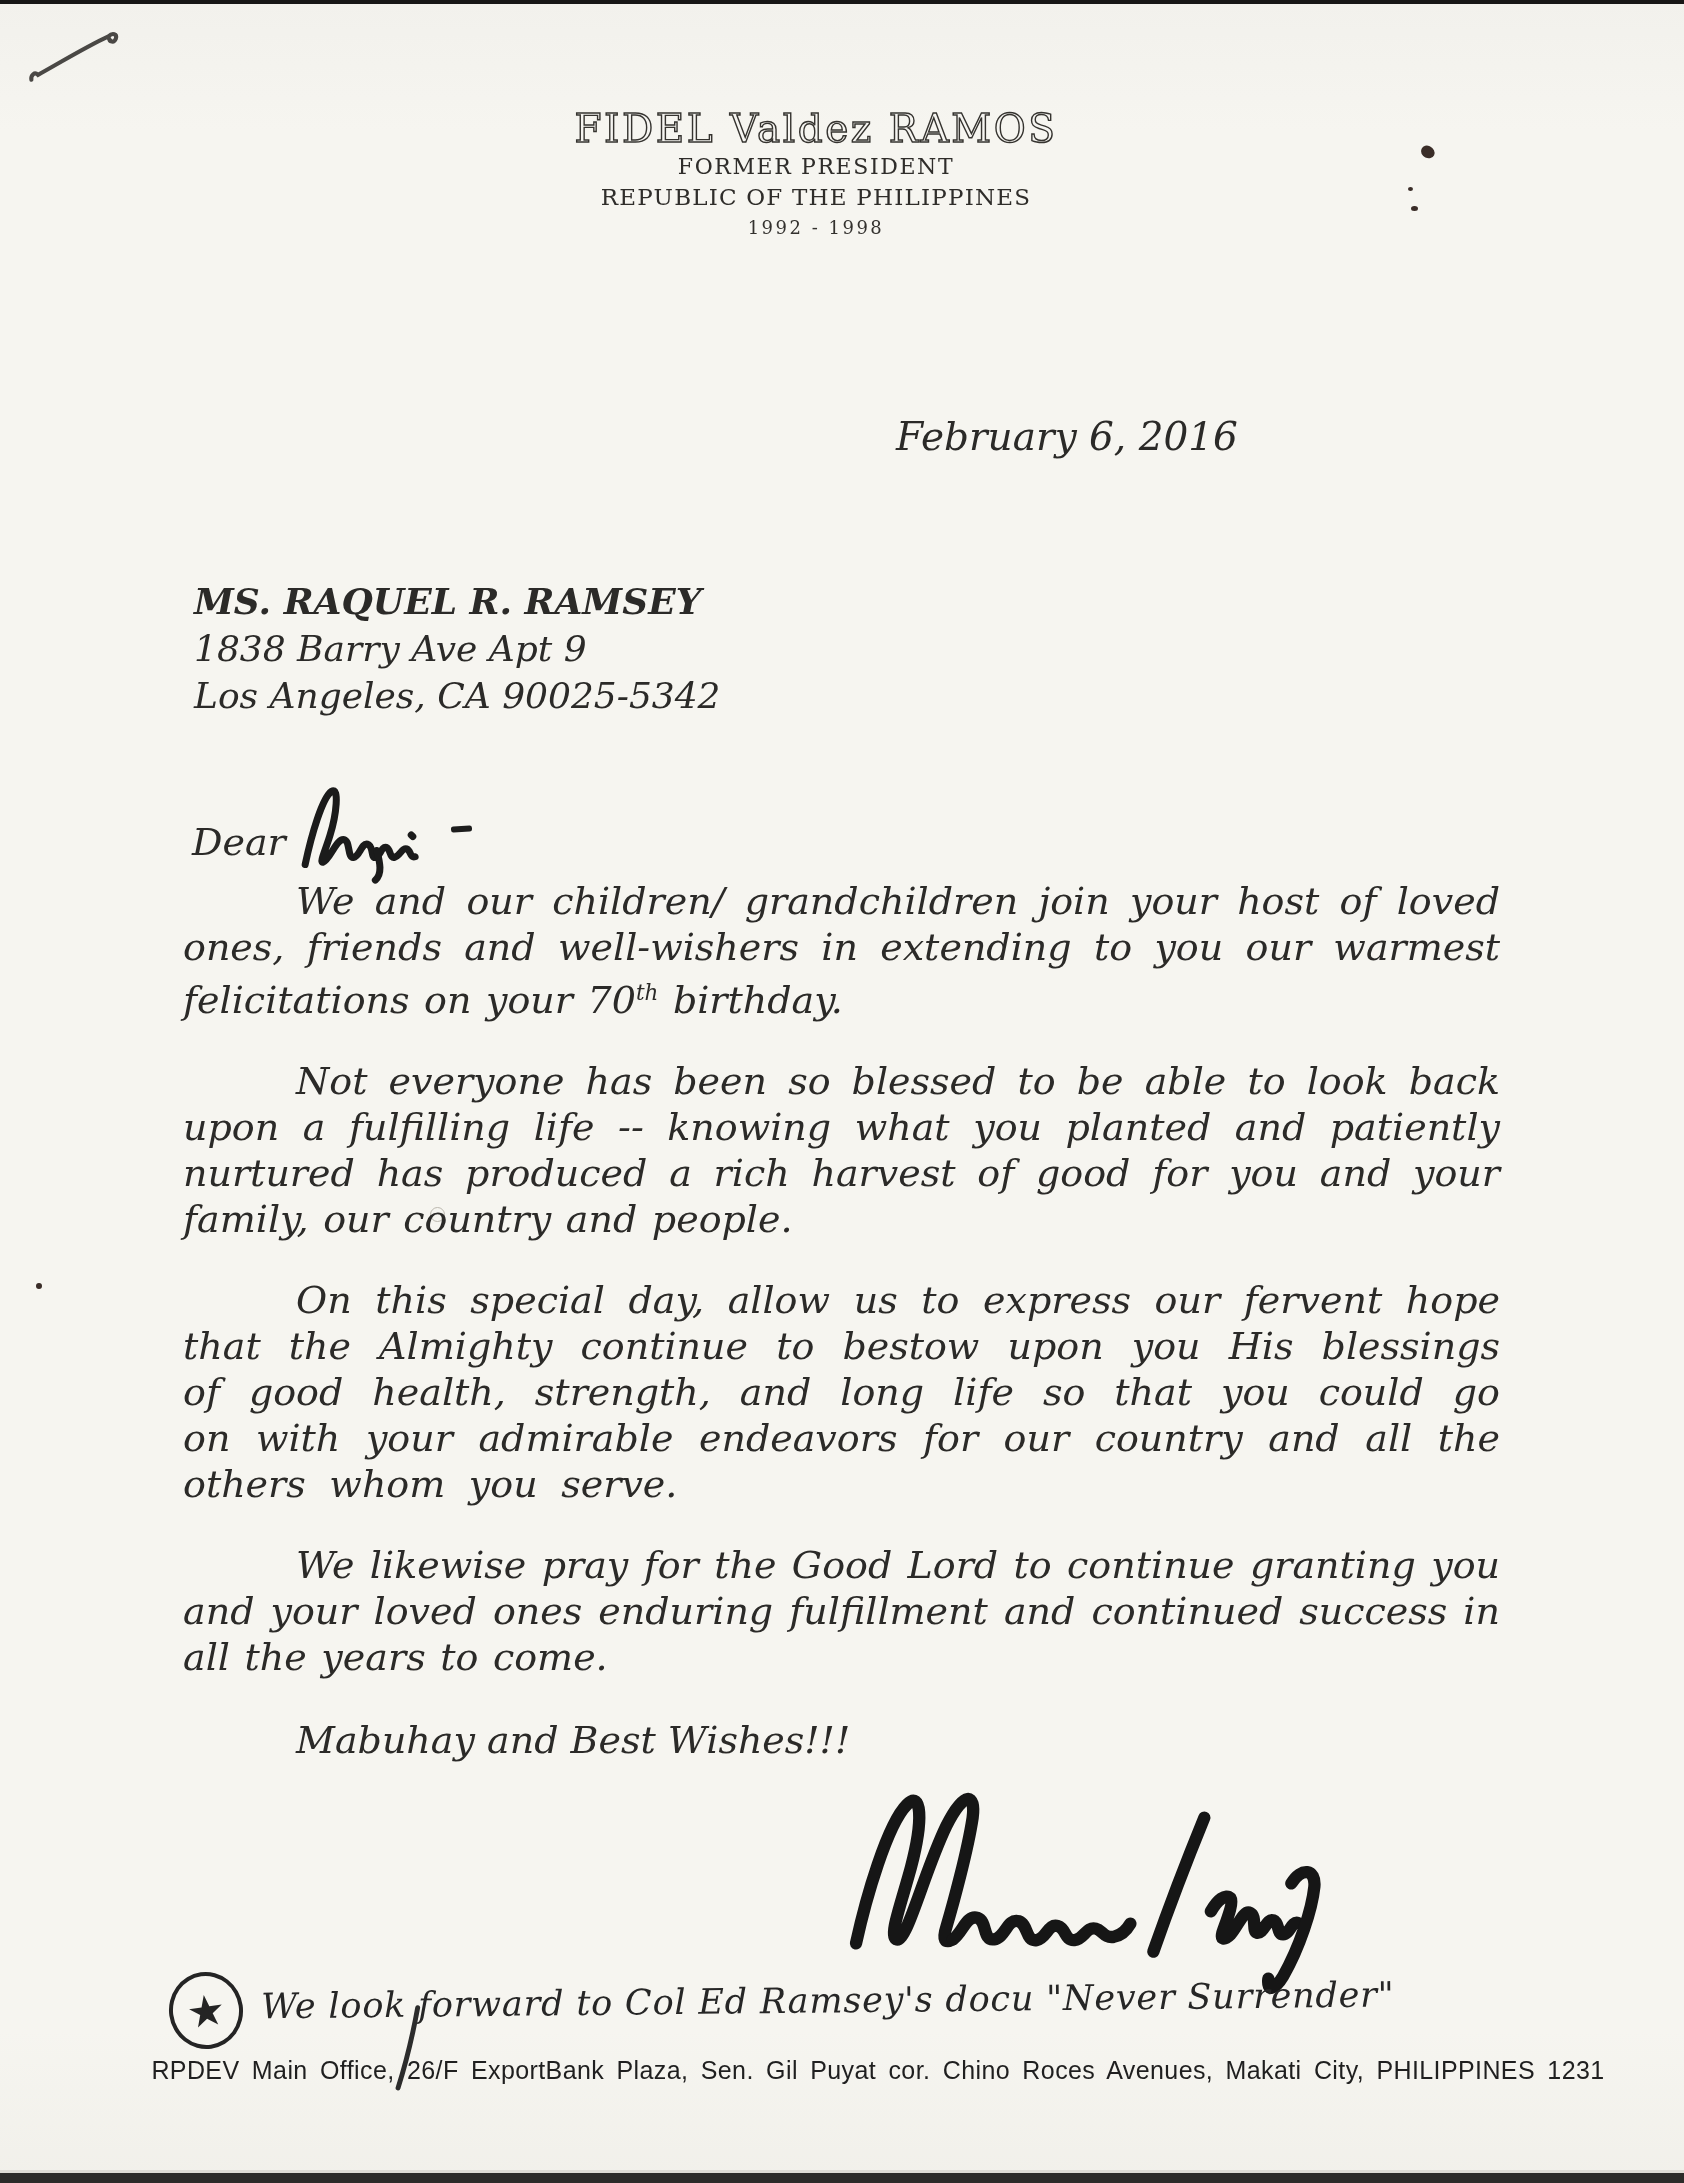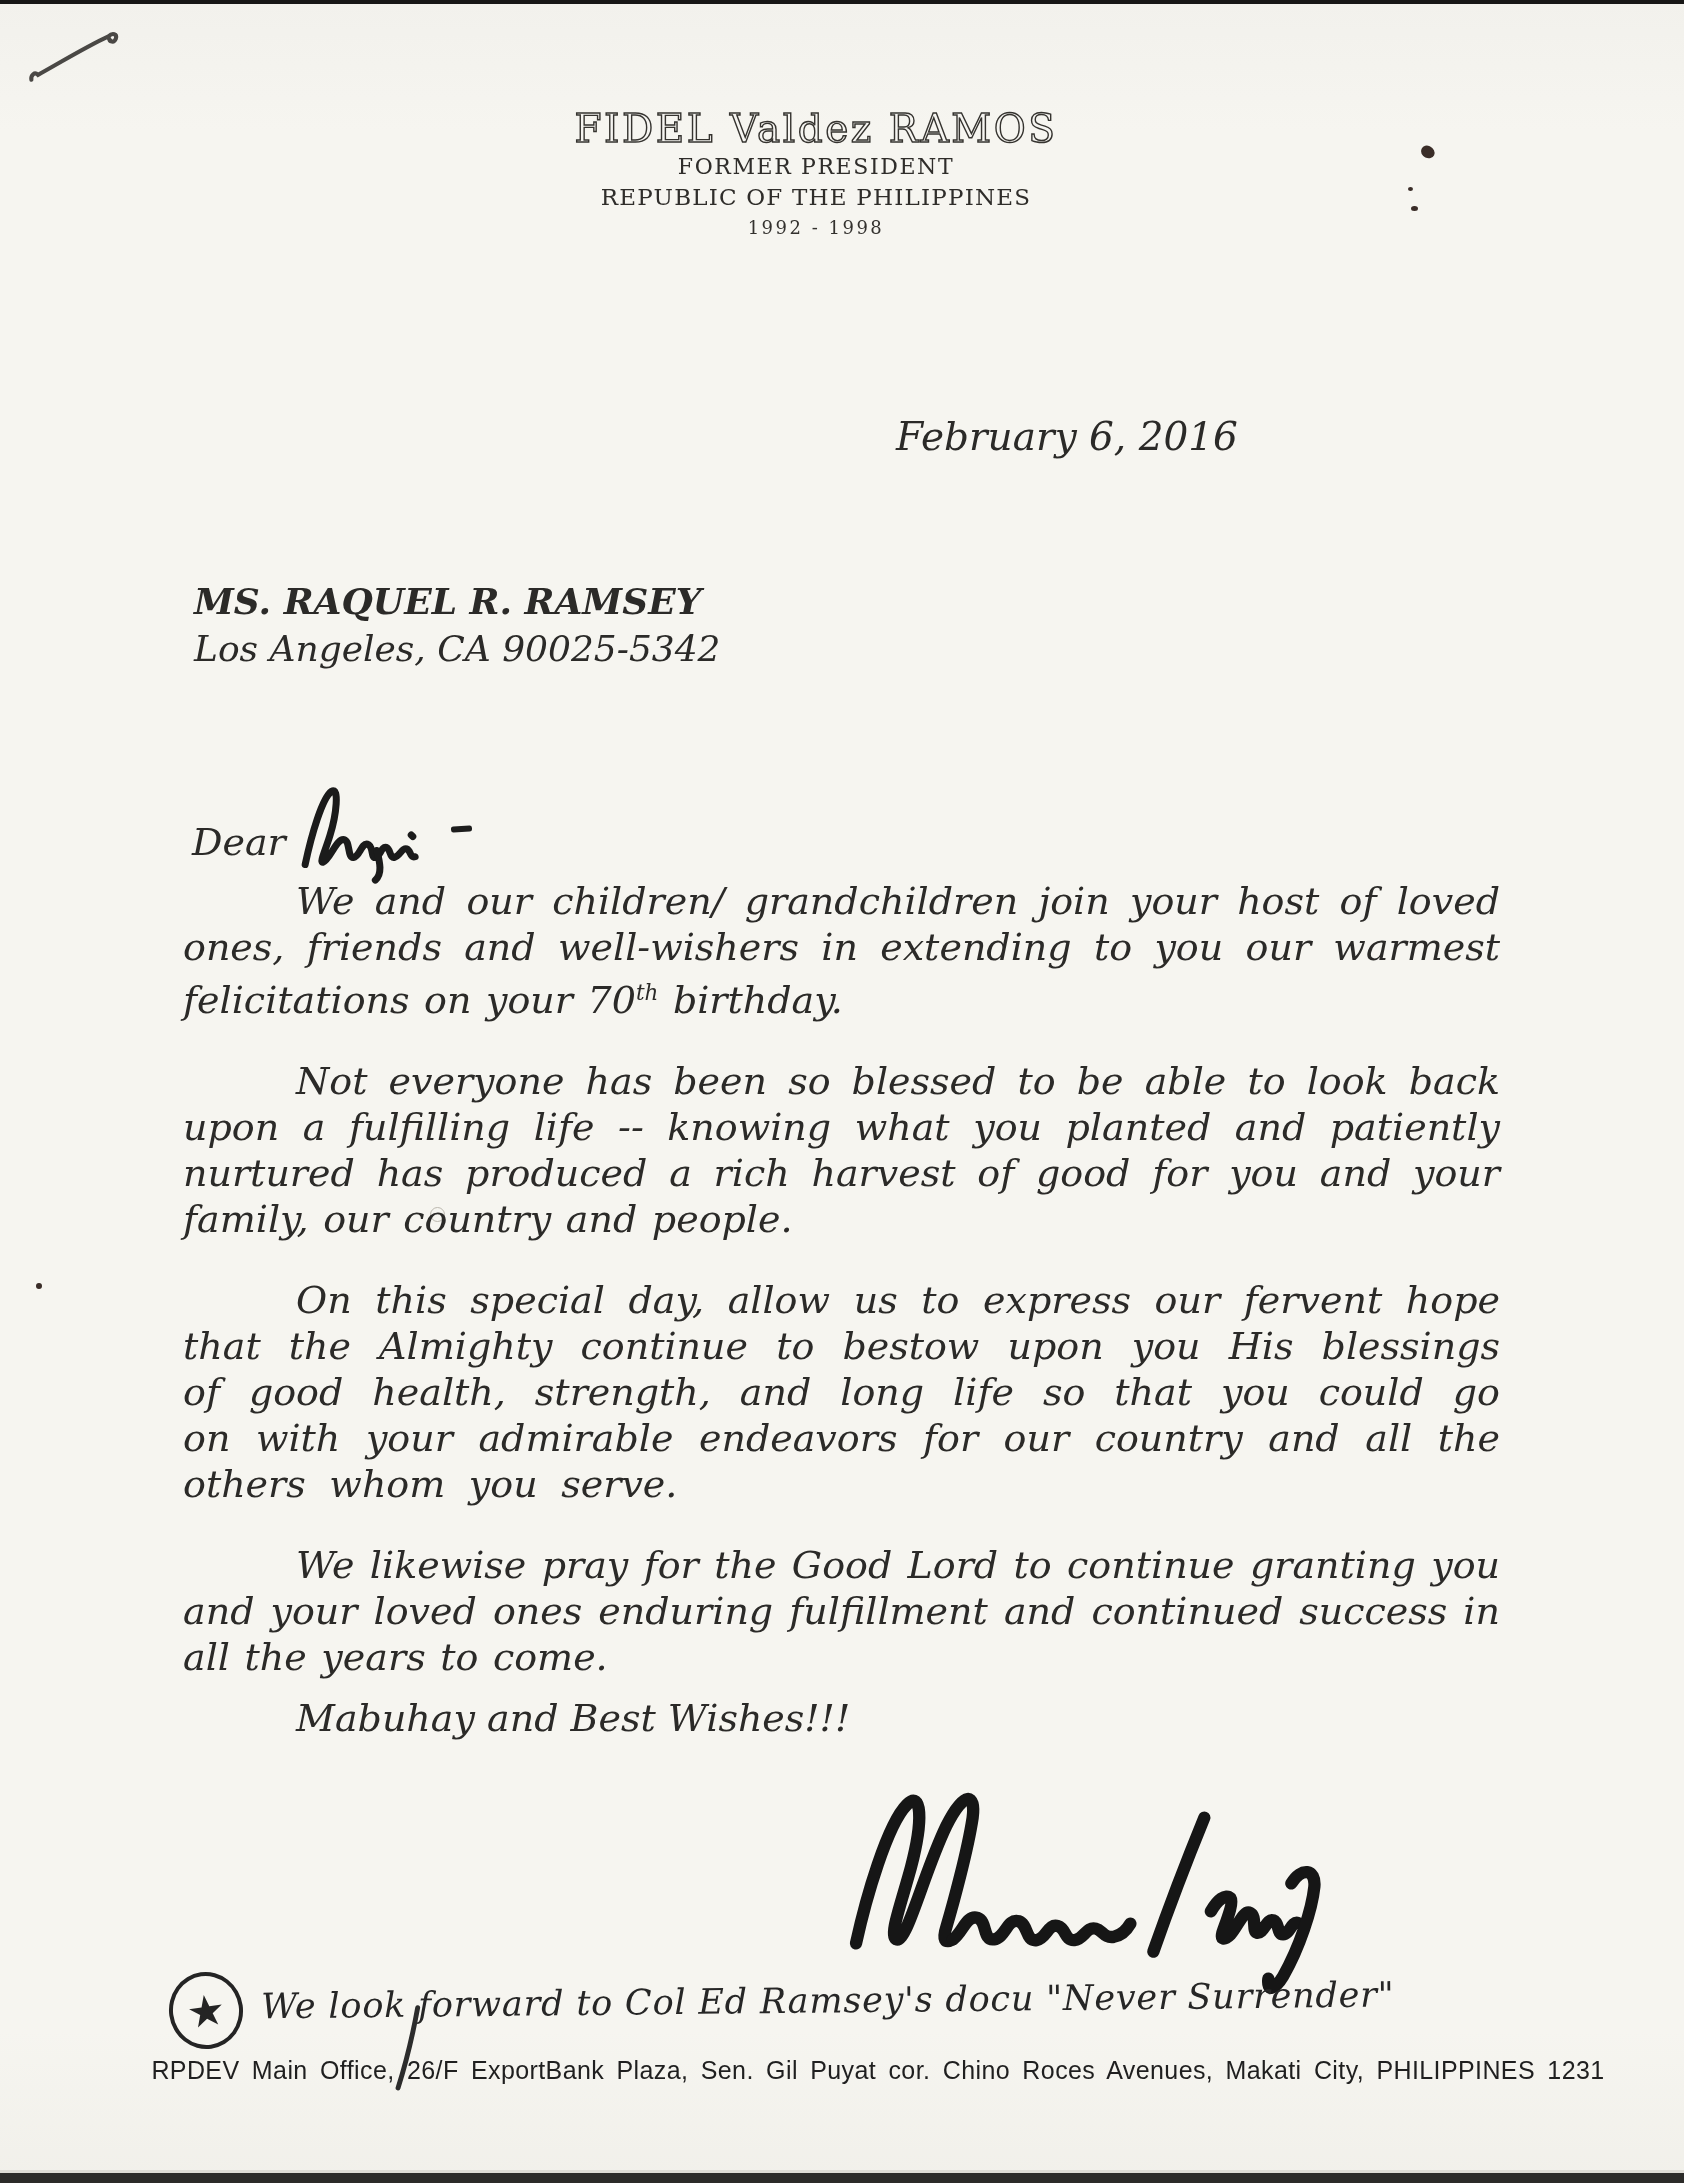--- a/index.html
+++ b/index.html
@@ -35,21 +35,21 @@
   .hand-dash{top:826px;left:451px;width:21.4px;height:5.8px;background:#1d1d1d;border-radius:2.5px;transform:rotate(-4deg);}
   
   .letter-body{top:878px;left:183px;width:1317px;}
   .letter-body p{
     margin:0 0 35px 0;font-size:38px;line-height:46px;font-style:italic;
     text-align:justify;text-indent:113px;word-spacing:2.5px;
   }
   .letter-body p.wide{word-spacing:11.5px;}
   .letter-body p:last-of-type{margin-bottom:14px;}
   sup.th{font-size:21.4px;vertical-align:13px;font-style:italic;}
-  .closing{margin-top:16px;font-size:38px;font-style:italic;text-indent:113px;}
+  .closing{margin-top:38px;font-size:38px;font-style:italic;text-indent:113px;}
   
   .ps-star{
     top:1972px;left:169px;width:66px;height:69px;border:4.1px solid #242424;border-radius:50%;
     display:flex;align-items:center;justify-content:center;transform:rotate(-8deg);
     font-size:43px;color:#242424;font-family:"DejaVu Sans",sans-serif;
   }
   .ps-text{
     top:1980px;left:261px;width:1217px;font-size:35px;font-style:italic;color:#262626;
     transform:rotate(-0.6deg);letter-spacing:0.8px;
   }
@@ -82,20 +82,21 @@
   <div class="lh-name">FIDEL Valdez RAMOS</div>
   <div class="lh-title">FORMER PRESIDENT</div>
   <div class="lh-republic">REPUBLIC OF THE PHILIPPINES</div>
   <div class="lh-years">1992 - 1998</div>
 </div>
 
 <div class="abs date-line">February 6, 2016</div>
 
 <div class="abs recipient">
   <div class="name">MS. RAQUEL R. RAMSEY</div>
+  <div>1838 Barry Ave Apt 9</div>
   <div>Los Angeles, CA 90025-5342</div>
 </div>
 
 <div class="abs salutation">Dear</div>
 <svg class="abs" style="top:780px;left:288px;" width="156" height="102" viewBox="0 0 200 130" aria-label="Raqui">
   <g fill="none" stroke="#1b1b1b" stroke-width="9" stroke-linecap="round" stroke-linejoin="round">
     <path d="M22,108 C30,70 44,22 56,14 C66,8 62,44 54,70 C48,90 40,106 45,105 C54,102 62,74 72,76 C80,78 76,100 84,99 C92,98 94,80 102,82 C110,84 106,100 112,99 C118,98 120,84 126,86 C132,88 130,100 136,99 C144,97 146,86 152,88 C158,90 156,100 163,98"></path>
     <path d="M114,90 C118,106 121,120 112,128"></path>
     <path d="M158,70 L160,72"></path>
   </g>

